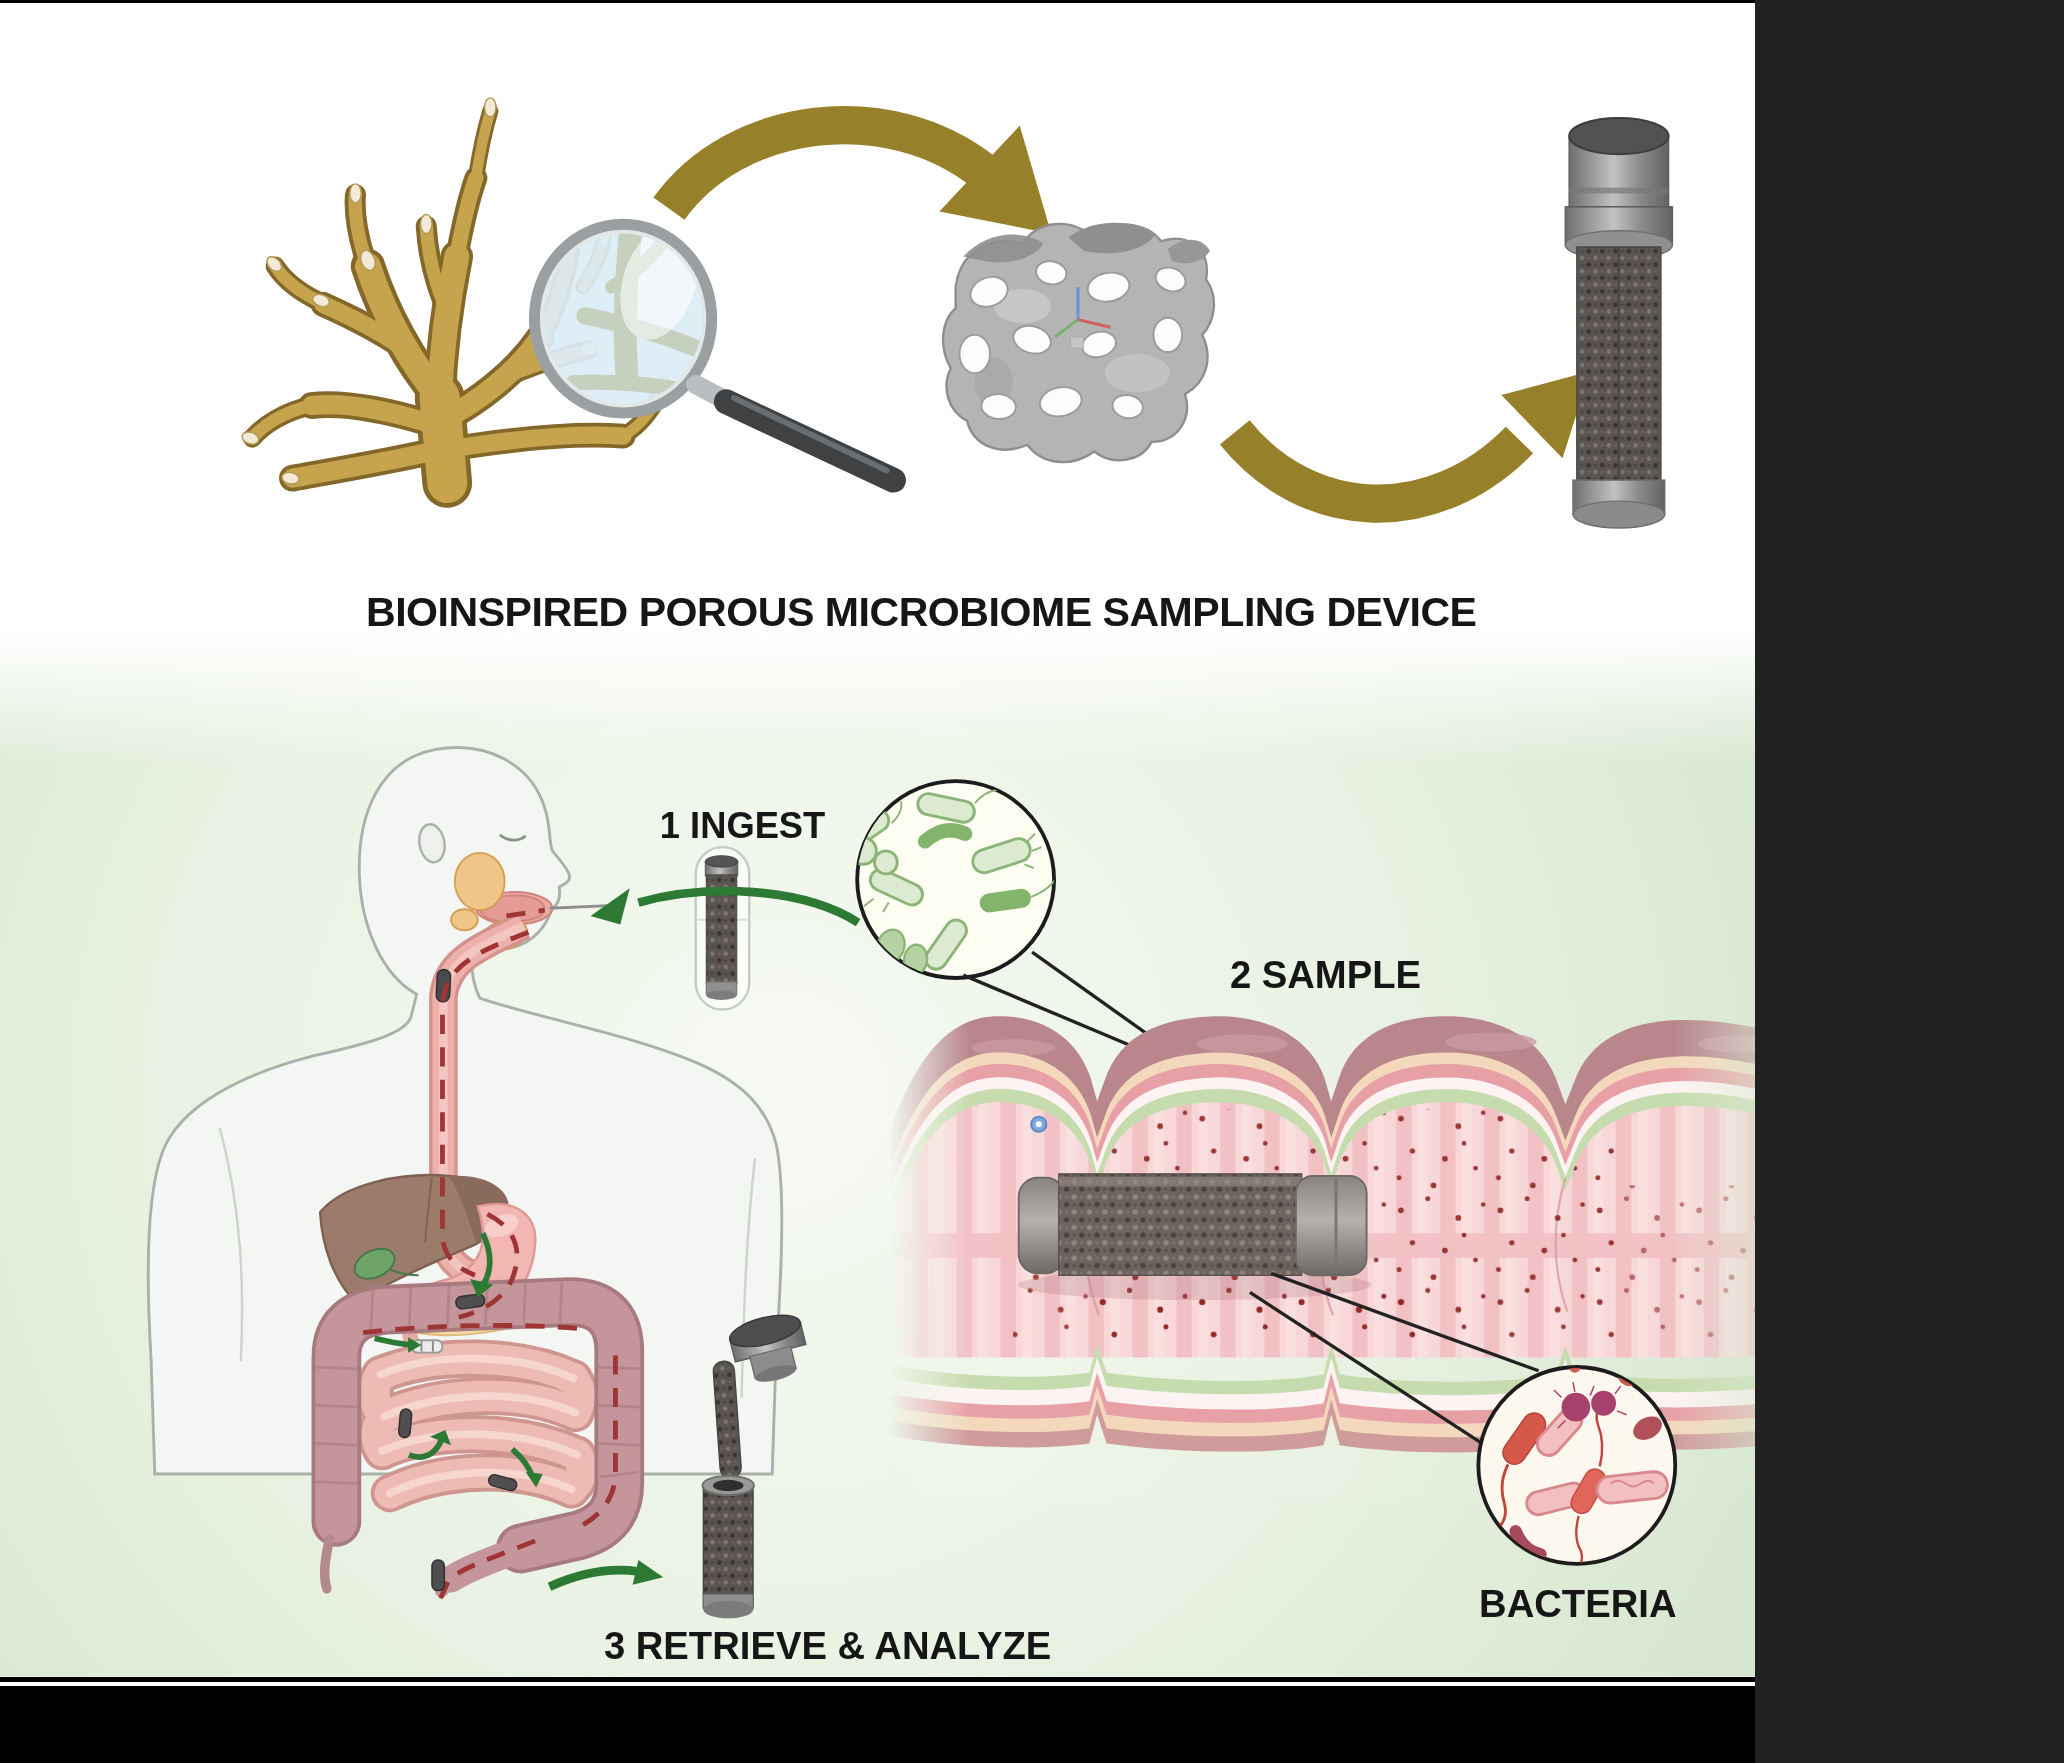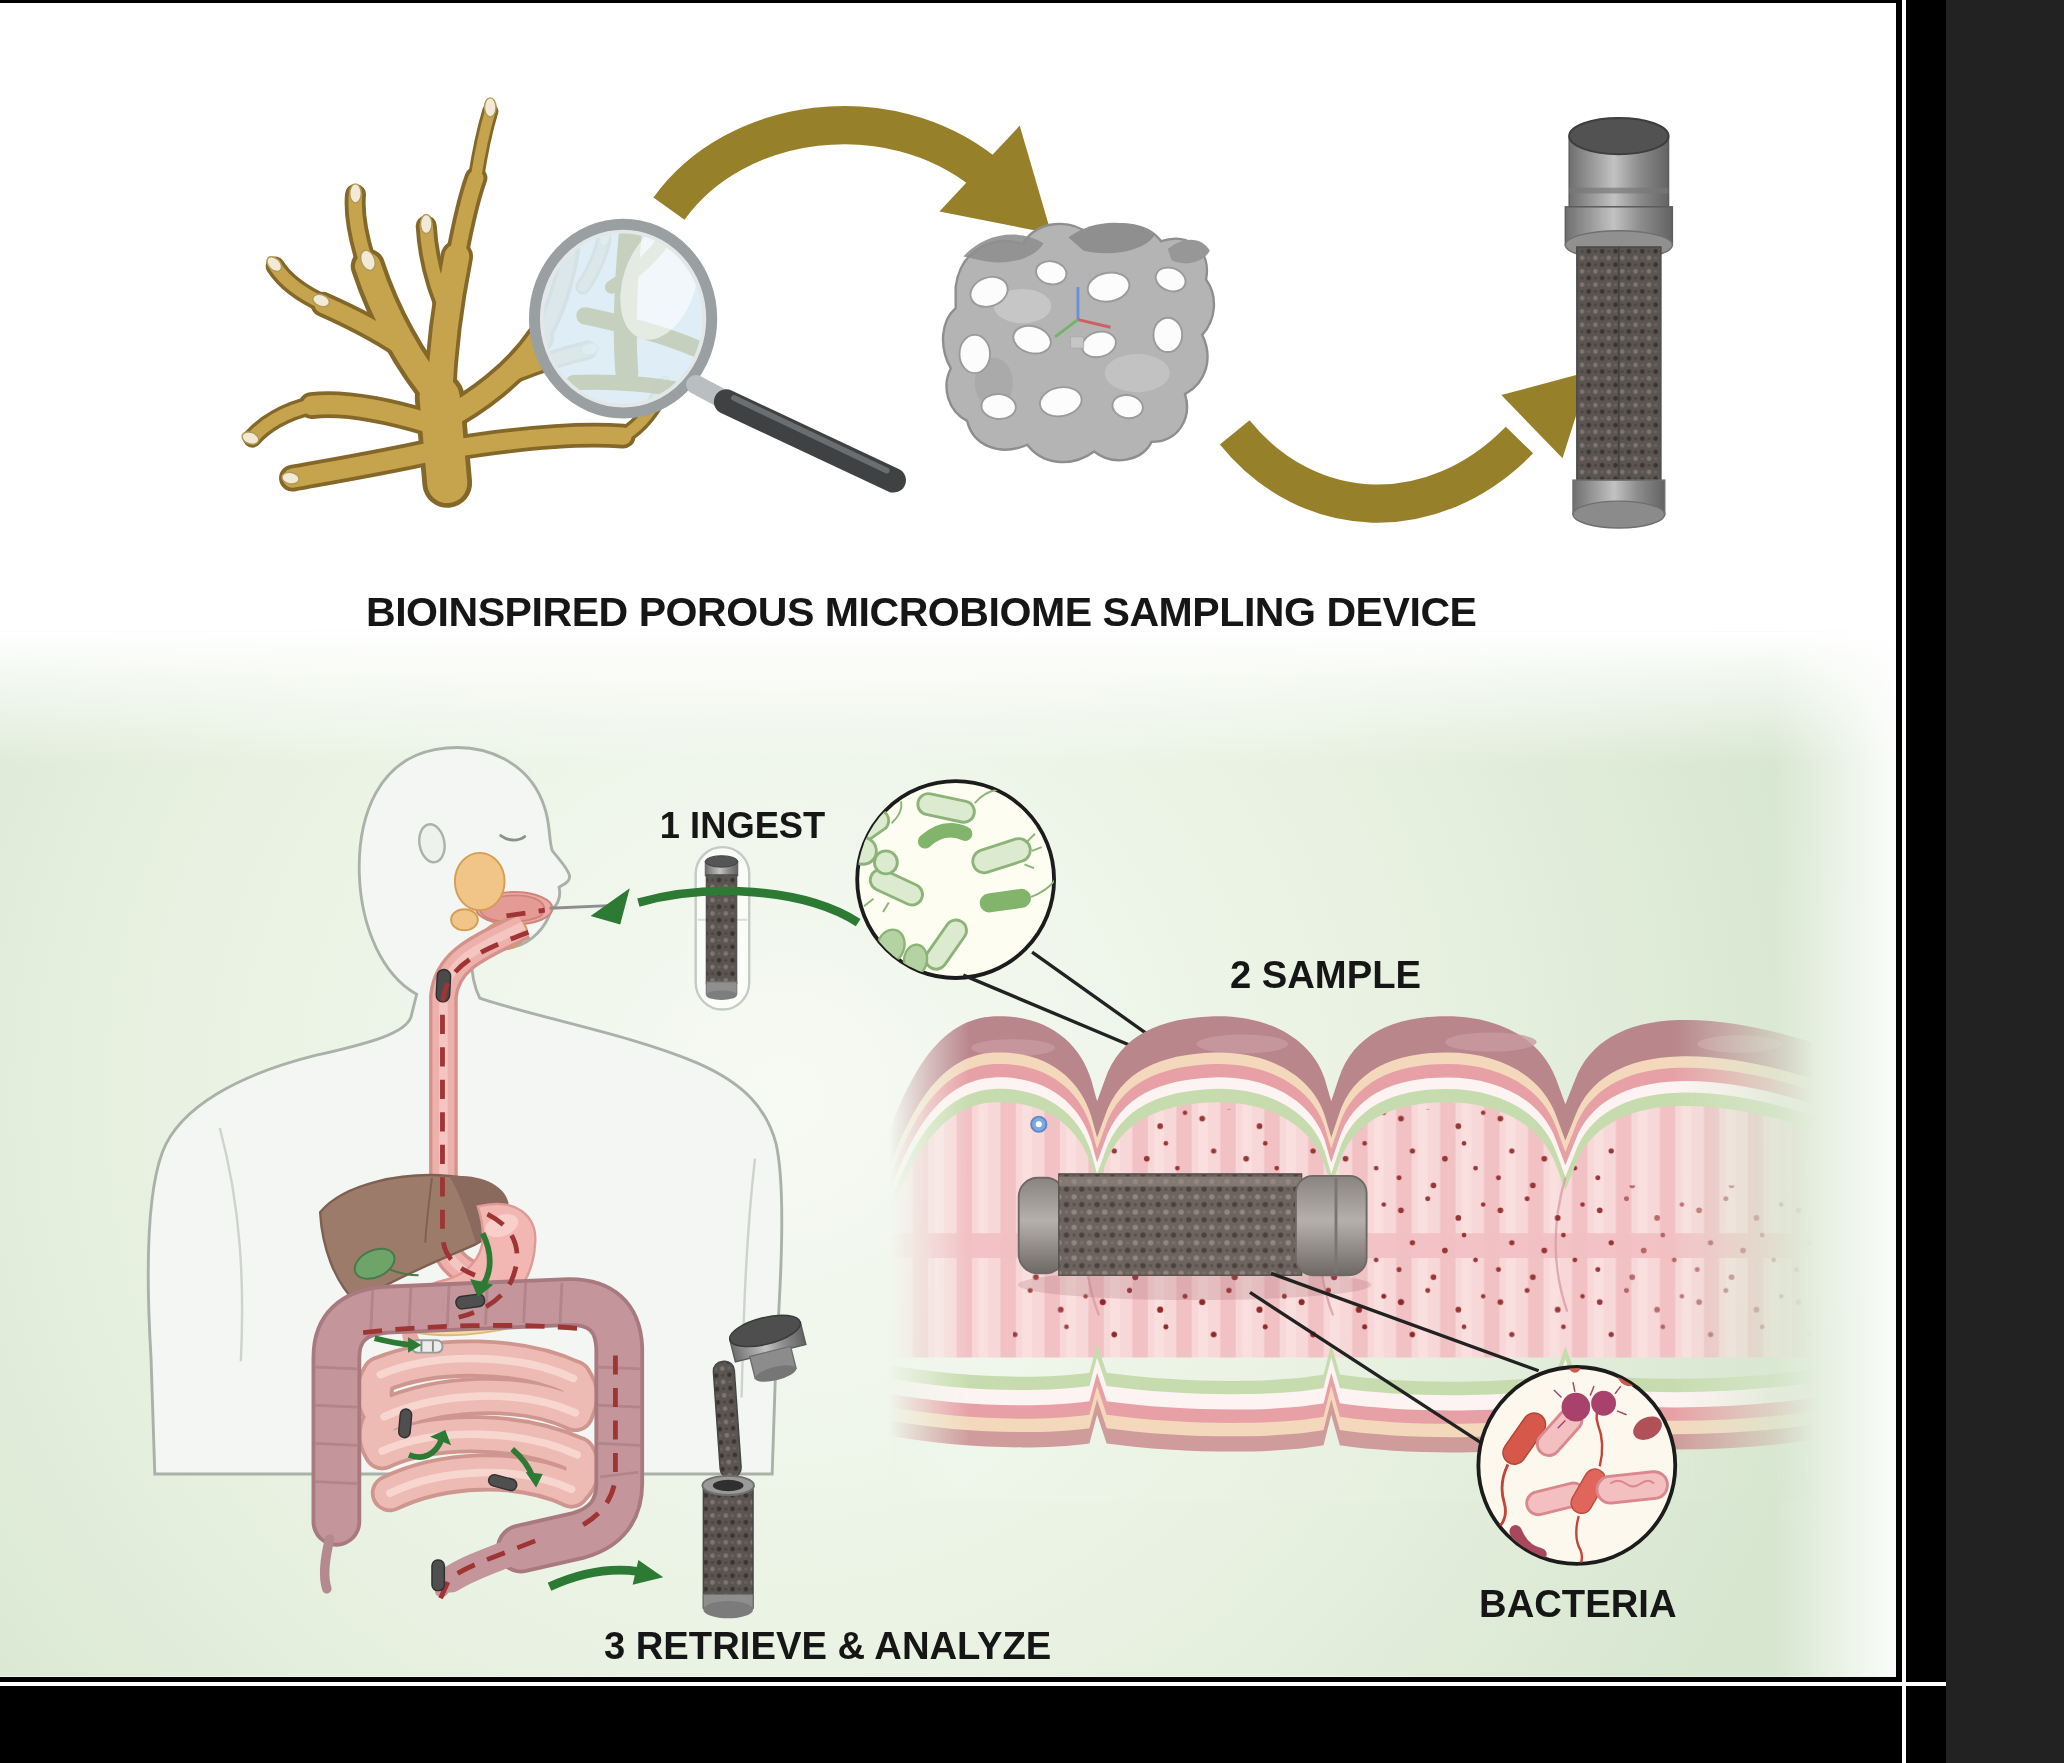--- a/index.html
+++ b/index.html
@@ -1,16 +1,16 @@
 <!DOCTYPE html>
 <html><head>
 <meta charset="utf-8">
 <style>
   html,body{margin:0;padding:0;background:#222;}
-  .page{position:relative;width:1946px;height:1764px;background:#000;overflow:hidden;
+  .page{position:relative;width:1755px;height:1764px;background:#000;overflow:hidden;
         font-family:"Liberation Sans",sans-serif;}
   .content{position:absolute;left:0;top:0;width:1896px;height:1677px;background:#fff;overflow:hidden;}
   .scene{position:absolute;left:0;top:0;}
   .gap-v{position:absolute;left:1902px;top:0;width:3.8px;height:1764px;background:#fff;}
   .gap-h{position:absolute;left:0;top:1682px;width:2065px;height:3.8px;background:#fff;}
   .topline{position:absolute;left:0;top:0;width:1896px;height:2.9px;background:#000;}
   .lbl{font-family:"Liberation Sans",sans-serif;font-weight:700;fill:#161616;}
 </style>
 </head>
 <body>

